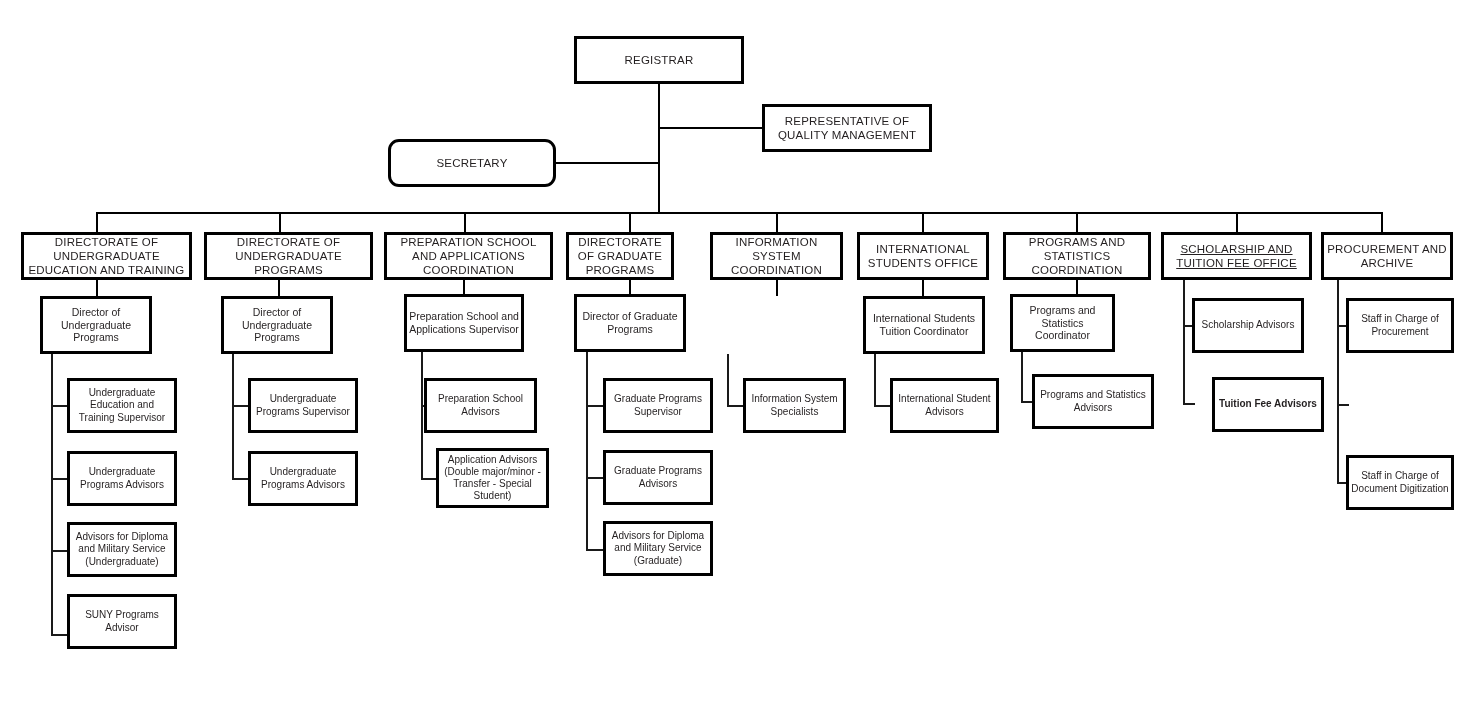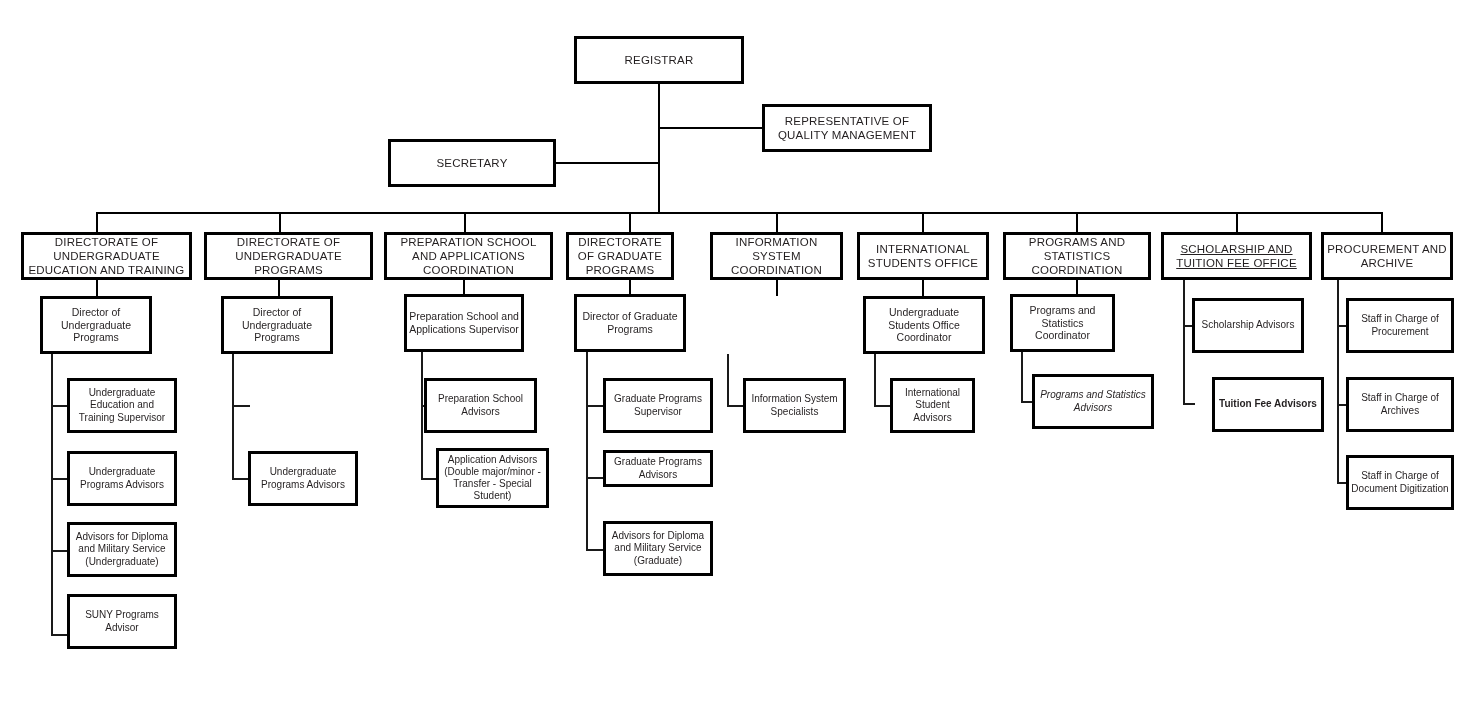--- a/index.html
+++ b/index.html
@@ -50,21 +50,21 @@
 <div id="chart">
 
   <div class="box lvl0" style="left:574px;top:36px;width:170px;height:48px;">
     <span class="txt">REGISTRAR</span>
   </div>
 
   <div class="box lvl0" style="left:762px;top:104px;width:170px;height:48px;">
     <span class="txt">REPRESENTATIVE OF QUALITY MANAGEMENT</span>
   </div>
 
-  <div class="box lvl0" style="left:388px;top:139px;width:168px;height:48px;">
+  <div class="box lvl0" style="left:388px;top:139px;width:168px;height:48px;border-radius:11px;">
     <span class="txt">SECRETARY</span>
   </div>
 
   <div class="ln v" style="left:658px;top:84px;height:130px;"></div>
 
   <div class="ln h" style="left:658px;top:127px;width:106px;"></div>
 
   <div class="ln h" style="left:554px;top:162px;width:106px;"></div>
 
   <div class="ln h" style="left:96px;top:212px;width:1286px;"></div>
@@ -107,20 +107,23 @@
   <div class="box lvl0" style="left:204px;top:232px;width:169px;height:48px;">
     <span class="txt">DIRECTORATE OF UNDERGRADUATE PROGRAMS</span>
   </div>
   <div class="ln v" style="left:278px;top:280px;height:16px;"></div>
   <div class="box lvl2" style="left:221px;top:296px;width:112px;height:58px;">
     <span class="txt">Director of Undergraduate Programs</span>
   </div>
   <div class="ln v thin" style="left:232px;top:354px;height:124px;"></div>
   <div class="ln h thin" style="left:232px;top:405px;width:18px;"></div>
   <div class="ln h thin" style="left:232px;top:478px;width:18px;"></div>
+  <div class="box lvl3" style="left:248px;top:378px;width:110px;height:55px;">
+    <span class="txt">Undergraduate Programs Supervisor</span>
+  </div>
   <div class="box lvl3" style="left:248px;top:451px;width:110px;height:55px;">
     <span class="txt">Undergraduate Programs Advisors</span>
   </div>
 
   <div class="box lvl0" style="left:384px;top:232px;width:169px;height:48px;">
     <span class="txt">PREPARATION SCHOOL AND APPLICATIONS COORDINATION</span>
   </div>
   <div class="ln v" style="left:463px;top:280px;height:14px;"></div>
   <div class="box lvl2" style="left:404px;top:294px;width:120px;height:58px;">
     <span class="txt">Preparation School and Applications Supervisor</span>
@@ -142,21 +145,21 @@
   <div class="box lvl2" style="left:574px;top:294px;width:112px;height:58px;">
     <span class="txt">Director of Graduate Programs</span>
   </div>
   <div class="ln v thin" style="left:586px;top:352px;height:198px;"></div>
   <div class="ln h thin" style="left:586px;top:405px;width:18px;"></div>
   <div class="ln h thin" style="left:586px;top:477px;width:18px;"></div>
   <div class="ln h thin" style="left:586px;top:549px;width:18px;"></div>
   <div class="box lvl3" style="left:603px;top:378px;width:110px;height:55px;">
     <span class="txt">Graduate Programs Supervisor</span>
   </div>
-  <div class="box lvl3" style="left:603px;top:450px;width:110px;height:37px;">
+  <div class="box lvl3" style="left:603px;top:450px;width:110px;height:55px;">
     <span class="txt">Graduate Programs Advisors</span>
   </div>
   <div class="box lvl3" style="left:603px;top:521px;width:110px;height:55px;">
     <span class="txt">Advisors for Diploma and Military Service (Graduate)</span>
   </div>
 
   <div class="box lvl0" style="left:710px;top:232px;width:133px;height:48px;">
     <span class="txt">INFORMATION SYSTEM COORDINATION</span>
   </div>
   <div class="ln v" style="left:776px;top:280px;height:16px;"></div>
@@ -164,38 +167,38 @@
   <div class="ln h thin" style="left:727px;top:405px;width:17px;"></div>
   <div class="box lvl3" style="left:743px;top:378px;width:103px;height:55px;">
     <span class="txt">Information System Specialists</span>
   </div>
 
   <div class="box lvl0" style="left:857px;top:232px;width:132px;height:48px;">
     <span class="txt">INTERNATIONAL STUDENTS OFFICE</span>
   </div>
   <div class="ln v" style="left:922px;top:280px;height:16px;"></div>
   <div class="box lvl2" style="left:863px;top:296px;width:122px;height:58px;">
-    <span class="txt">Undergraduate Students Office Coordinator</span>
+    <span class="txt">International Students Tuition Coordinator</span>
   </div>
   <div class="ln v thin" style="left:874px;top:354px;height:51px;"></div>
   <div class="ln h thin" style="left:874px;top:405px;width:17px;"></div>
-  <div class="box lvl3" style="left:890px;top:378px;width:85px;height:55px;">
+  <div class="box lvl3" style="left:890px;top:378px;width:109px;height:55px;">
     <span class="txt">International Student Advisors</span>
   </div>
 
   <div class="box lvl0" style="left:1003px;top:232px;width:148px;height:48px;">
     <span class="txt">PROGRAMS AND STATISTICS COORDINATION</span>
   </div>
   <div class="ln v" style="left:1076px;top:280px;height:14px;"></div>
   <div class="box lvl2" style="left:1010px;top:294px;width:105px;height:58px;">
     <span class="txt">Programs and Statistics Coordinator</span>
   </div>
   <div class="ln v thin" style="left:1021px;top:352px;height:50px;"></div>
   <div class="ln h thin" style="left:1021px;top:401px;width:16px;"></div>
-  <div class="box lvl3" style="left:1032px;top:374px;width:122px;height:55px;font-style:italic;">
+  <div class="box lvl3" style="left:1032px;top:374px;width:122px;height:55px;">
     <span class="txt">Programs and Statistics Advisors</span>
   </div>
 
   <div class="box lvl0" style="left:1161px;top:232px;width:151px;height:48px;text-decoration:underline;">
     <span class="txt">SCHOLARSHIP AND TUITION FEE OFFICE</span>
   </div>
   <div class="ln v thin" style="left:1183px;top:280px;height:124px;"></div>
   <div class="ln h thin" style="left:1183px;top:325px;width:12px;"></div>
   <div class="ln h thin" style="left:1183px;top:403px;width:12px;"></div>
   <div class="box lvl3" style="left:1192px;top:298px;width:112px;height:55px;">
@@ -208,20 +211,17 @@
   <div class="box lvl0" style="left:1321px;top:232px;width:132px;height:48px;">
     <span class="txt">PROCUREMENT AND ARCHIVE</span>
   </div>
   <div class="ln v thin" style="left:1337px;top:280px;height:203px;"></div>
   <div class="ln h thin" style="left:1337px;top:325px;width:12px;"></div>
   <div class="ln h thin" style="left:1337px;top:404px;width:12px;"></div>
   <div class="ln h thin" style="left:1337px;top:482px;width:12px;"></div>
   <div class="box lvl3" style="left:1346px;top:298px;width:108px;height:55px;">
     <span class="txt">Staff in Charge of Procurement</span>
   </div>
-  <div class="box lvl3" style="left:1346px;top:377px;width:108px;height:55px;">
-    <span class="txt">Staff in Charge of Archives</span>
-  </div>
   <div class="box lvl3" style="left:1346px;top:455px;width:108px;height:55px;">
     <span class="txt">Staff in Charge of Document Digitization</span>
   </div>
 
 </div>
 
 </body></html>

